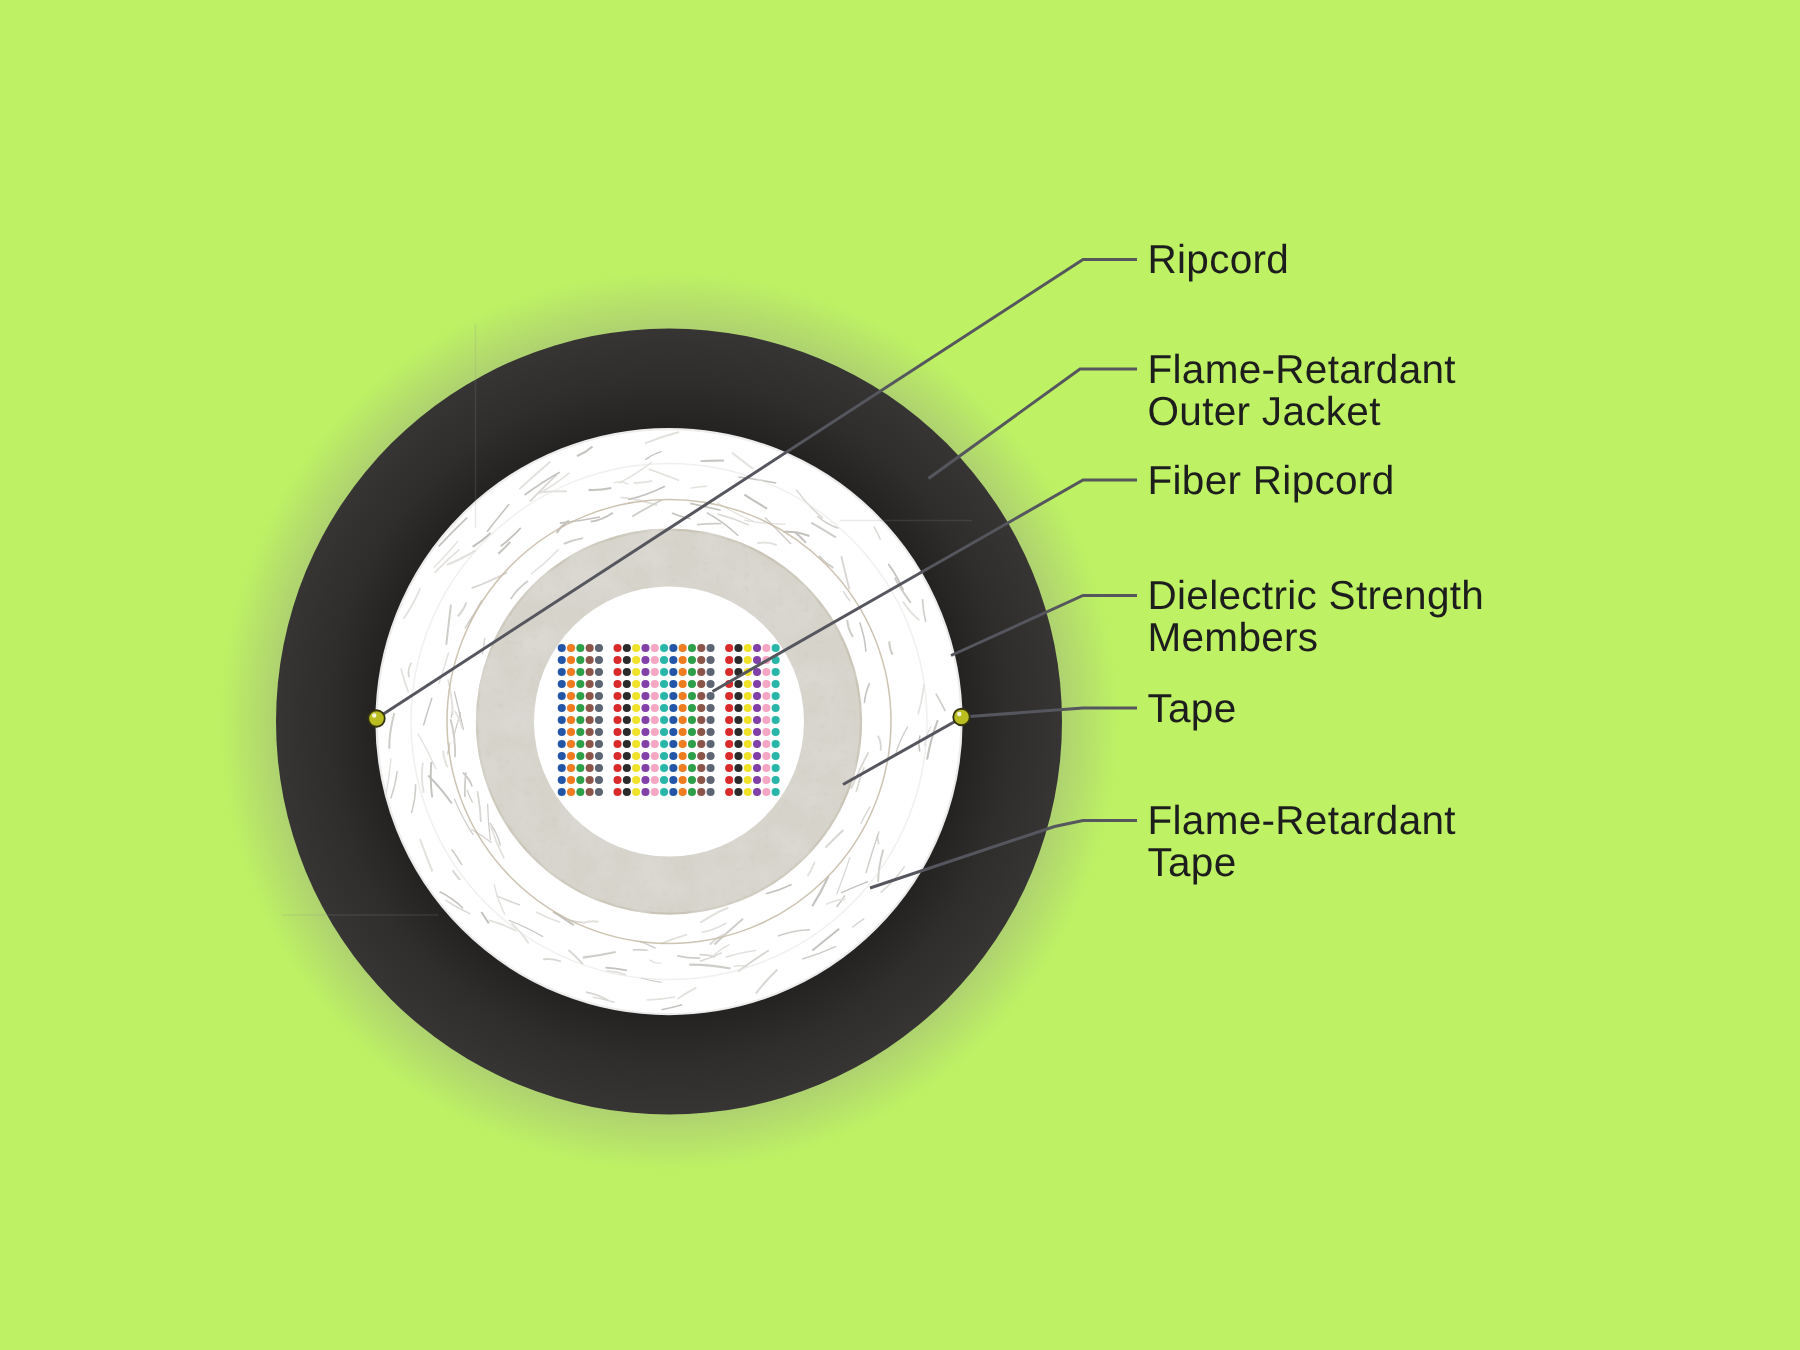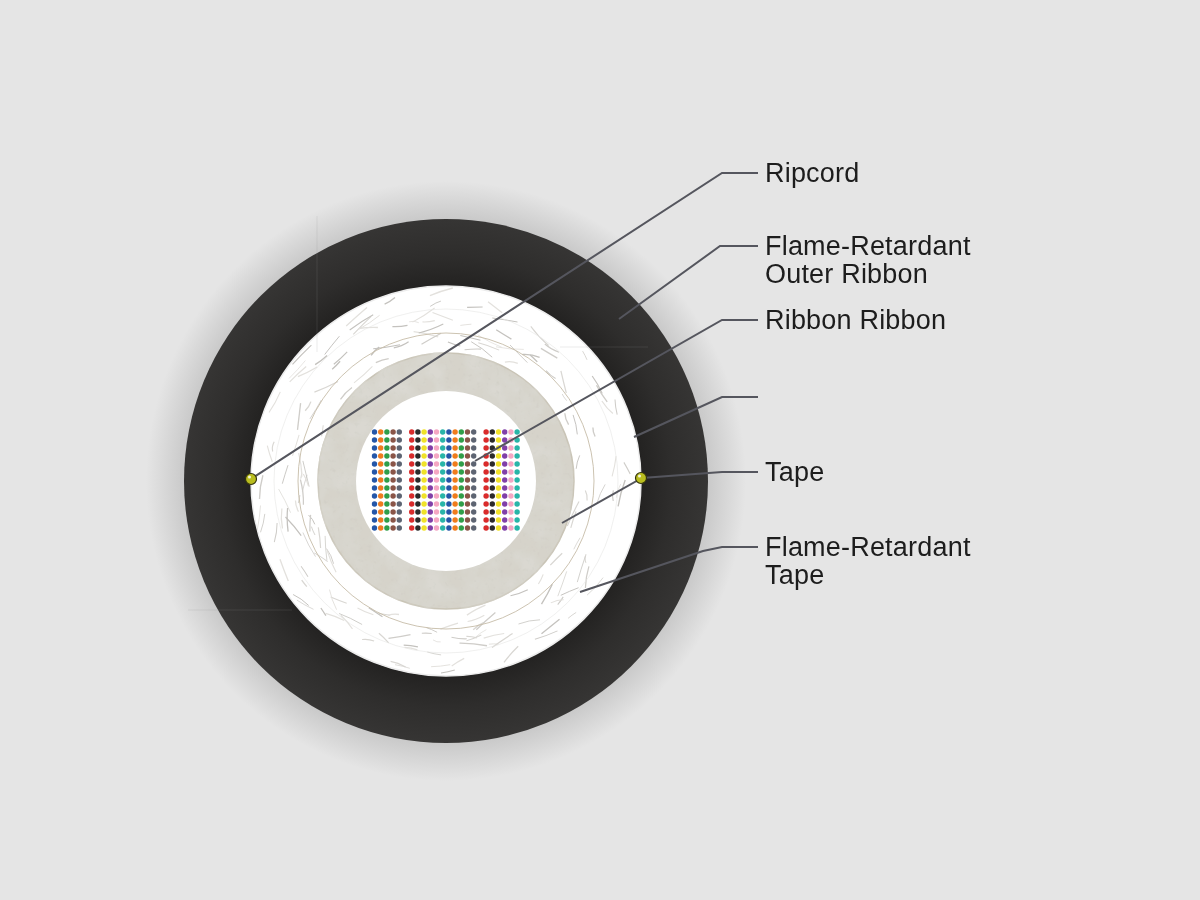--- a/index.html
+++ b/index.html
@@ -1,16 +1,16 @@
 <!DOCTYPE html>
 <html><head>
 <meta charset="utf-8">
 <style>
   html,body{margin:0;padding:0;background:#ffffff;}
-  #stage{position:relative;width:1200px;height:900px;background:#e5e5e5;overflow:hidden;
+  #stage{position:relative;width:1200px;height:900px;background:#bef264;overflow:hidden;
          font-family:"Liberation Sans", sans-serif;}
   #scene{position:absolute;left:0;top:0;}
   .labels{position:absolute;left:0;top:0;width:1200px;height:900px;pointer-events:none;}
   .lbl{position:absolute;left:765px;font-size:27px;line-height:28px;color:#1d1d1d;
        white-space:nowrap;letter-spacing:0.2px;}
   .lbl span{display:block;}
 </style>
 </head>
 <body>
 
@@ -568,25 +568,29 @@
       </g>
   </svg>
 
   <div class="labels">
     <div class="lbl" style="top:159px">
       <span>Ripcord</span>
       <span></span>
     </div>
     <div class="lbl" style="top:232px">
       <span>Flame-Retardant</span>
-      <span>Outer Ribbon</span>
+      <span>Outer Jacket</span>
     </div>
     <div class="lbl" style="top:306px">
-      <span>Ribbon Ribbon</span>
+      <span>Fiber Ripcord</span>
       <span></span>
+    </div>
+    <div class="lbl" style="top:383px">
+      <span>Dielectric Strength</span>
+      <span>Members</span>
     </div>
     <div class="lbl" style="top:458px">
       <span>Tape</span>
     </div>
     <div class="lbl" style="top:533px">
       <span>Flame-Retardant</span>
       <span>Tape</span>
     </div>
   </div>
 </div>

